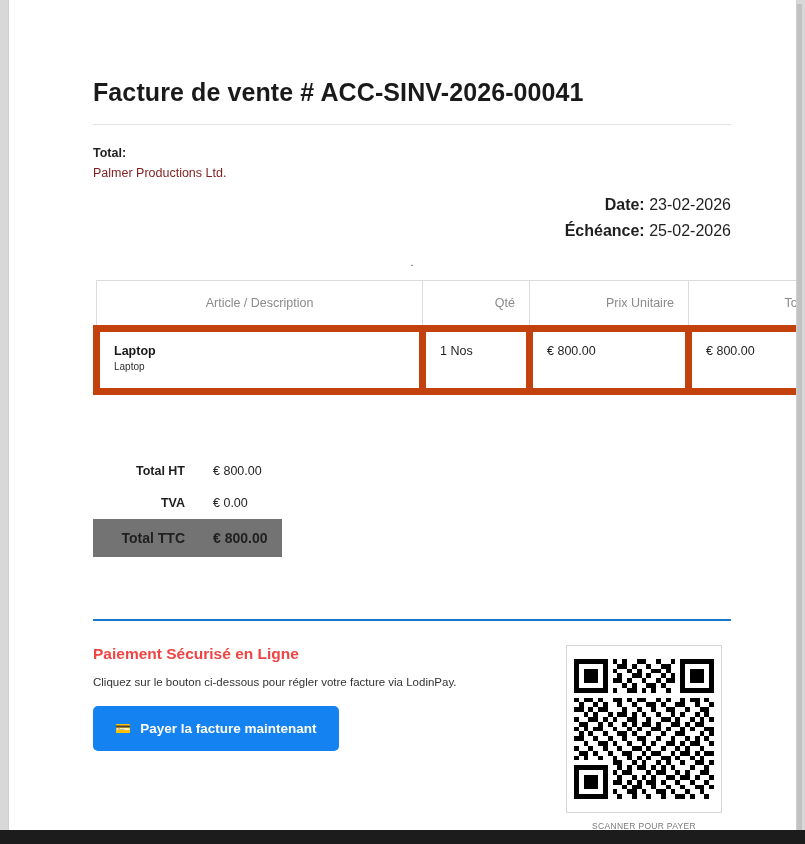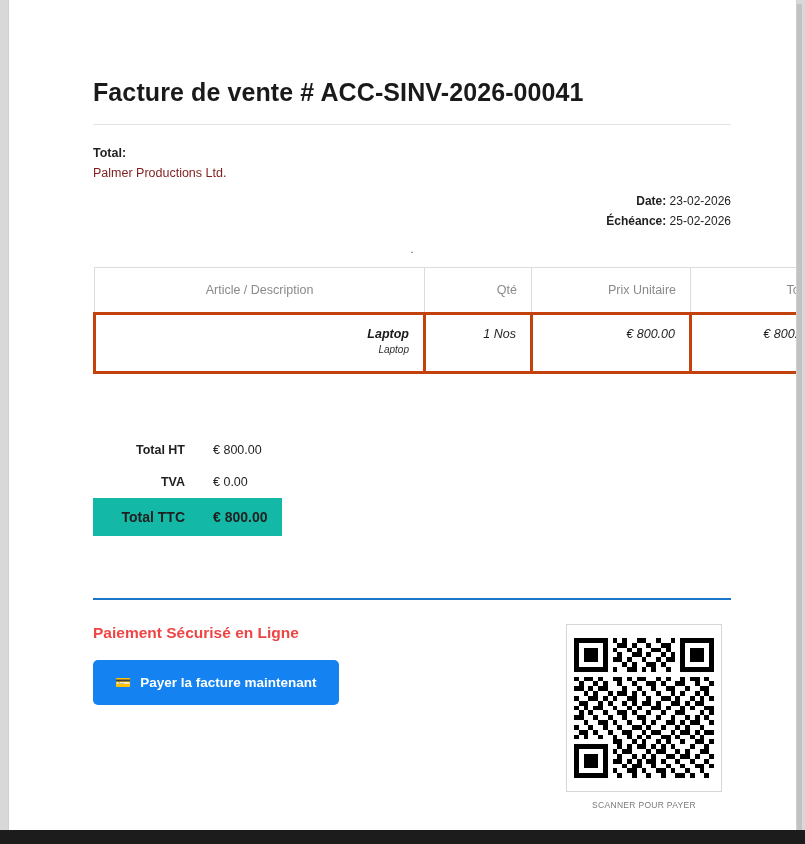--- a/index.html
+++ b/index.html
@@ -76,21 +76,21 @@
   .client-name {
     margin-top: 6px;
     font-size: 12.5px;
     color: #7f1d1d;
   }
 
   
   .dates {
     margin-top: 12px;
     text-align: right;
-    font-size: 12px;
+    font-size: 16px;
     color: #1f1f1f;
     line-height: 1.65;
   }
   .dates b { font-weight: bold; }
   .dot-row {
     text-align: center;
     font-size: 11px;
     color: #444;
     height: 14px;
     line-height: 14px;
@@ -109,28 +109,27 @@
     font-weight: normal;
     color: #8a8a8a;
     font-size: 12.5px;
     padding: 12px 14px;
     text-align: right;
     background: #ffffff;
     height: 20px;
   }
   table.items th.desc { text-align: center; }
   table.items td {
-    border: 3px solid #c2410c;
+    border: 7px solid #c2410c;
     font-size: 12.5px;
     color: #1f1f1f;
     padding: 12px 14px;
-    text-align: right;
+    text-align: left;
     vertical-align: top;
     height: 32px;
-    font-style: italic;
   }
   td.desc { text-align: left; }
   .item-name { font-weight: bold; font-size: 12.5px; color: #1a1a1a; }
   .item-sub { font-size: 10px; color: #2f2f2f; margin-top: 3px; }
   .col-qty { width: 78px; }
   .col-price { width: 130px; }
   .col-total { width: 108px; }
 
   
   .totals {
@@ -138,21 +137,21 @@
     border-collapse: collapse;
   }
   .totals td {
     font-size: 12.5px;
     padding: 9px 14px 9px 12px;
     color: #1f1f1f;
   }
   .totals td.label { font-weight: bold; width: 80px; text-align: right; }
   .totals td.value { padding-left: 14px; }
   .totals tr.grand td {
-    background: #14b8a6;
+    background: #737373;
     font-weight: bold;
     font-size: 14px;
     padding-top: 11px;
     padding-bottom: 11px;
   }
 
   
   .pay-rule {
     margin-top: 62px;
     border-top: 2px solid #1976c9;
@@ -278,20 +277,21 @@
             <td class="label">Total TTC</td>
             <td class="value">€ 800.00</td>
           </tr>
         </tbody>
       </table>
 
       <div class="pay-rule"></div>
 
       <div class="pay-wrap">
         <h2 class="pay-heading">Paiement Sécurisé en Ligne</h2>
+        <div class="pay-sub">Cliquez sur le bouton ci-dessous pour régler votre facture via LodinPay.</div>
         <button class="pay-btn">
           <span class="card-icon">💳</span>
           <span>Payer la facture maintenant</span>
         </button>
 
         <div class="qr-block">
           <div class="qr-frame">
             <svg width="140" height="140" viewBox="0 0 29 29" shape-rendering="crispEdges">
               <rect width="29" height="29" fill="#ffffff"></rect>
               <g fill="#000000">

